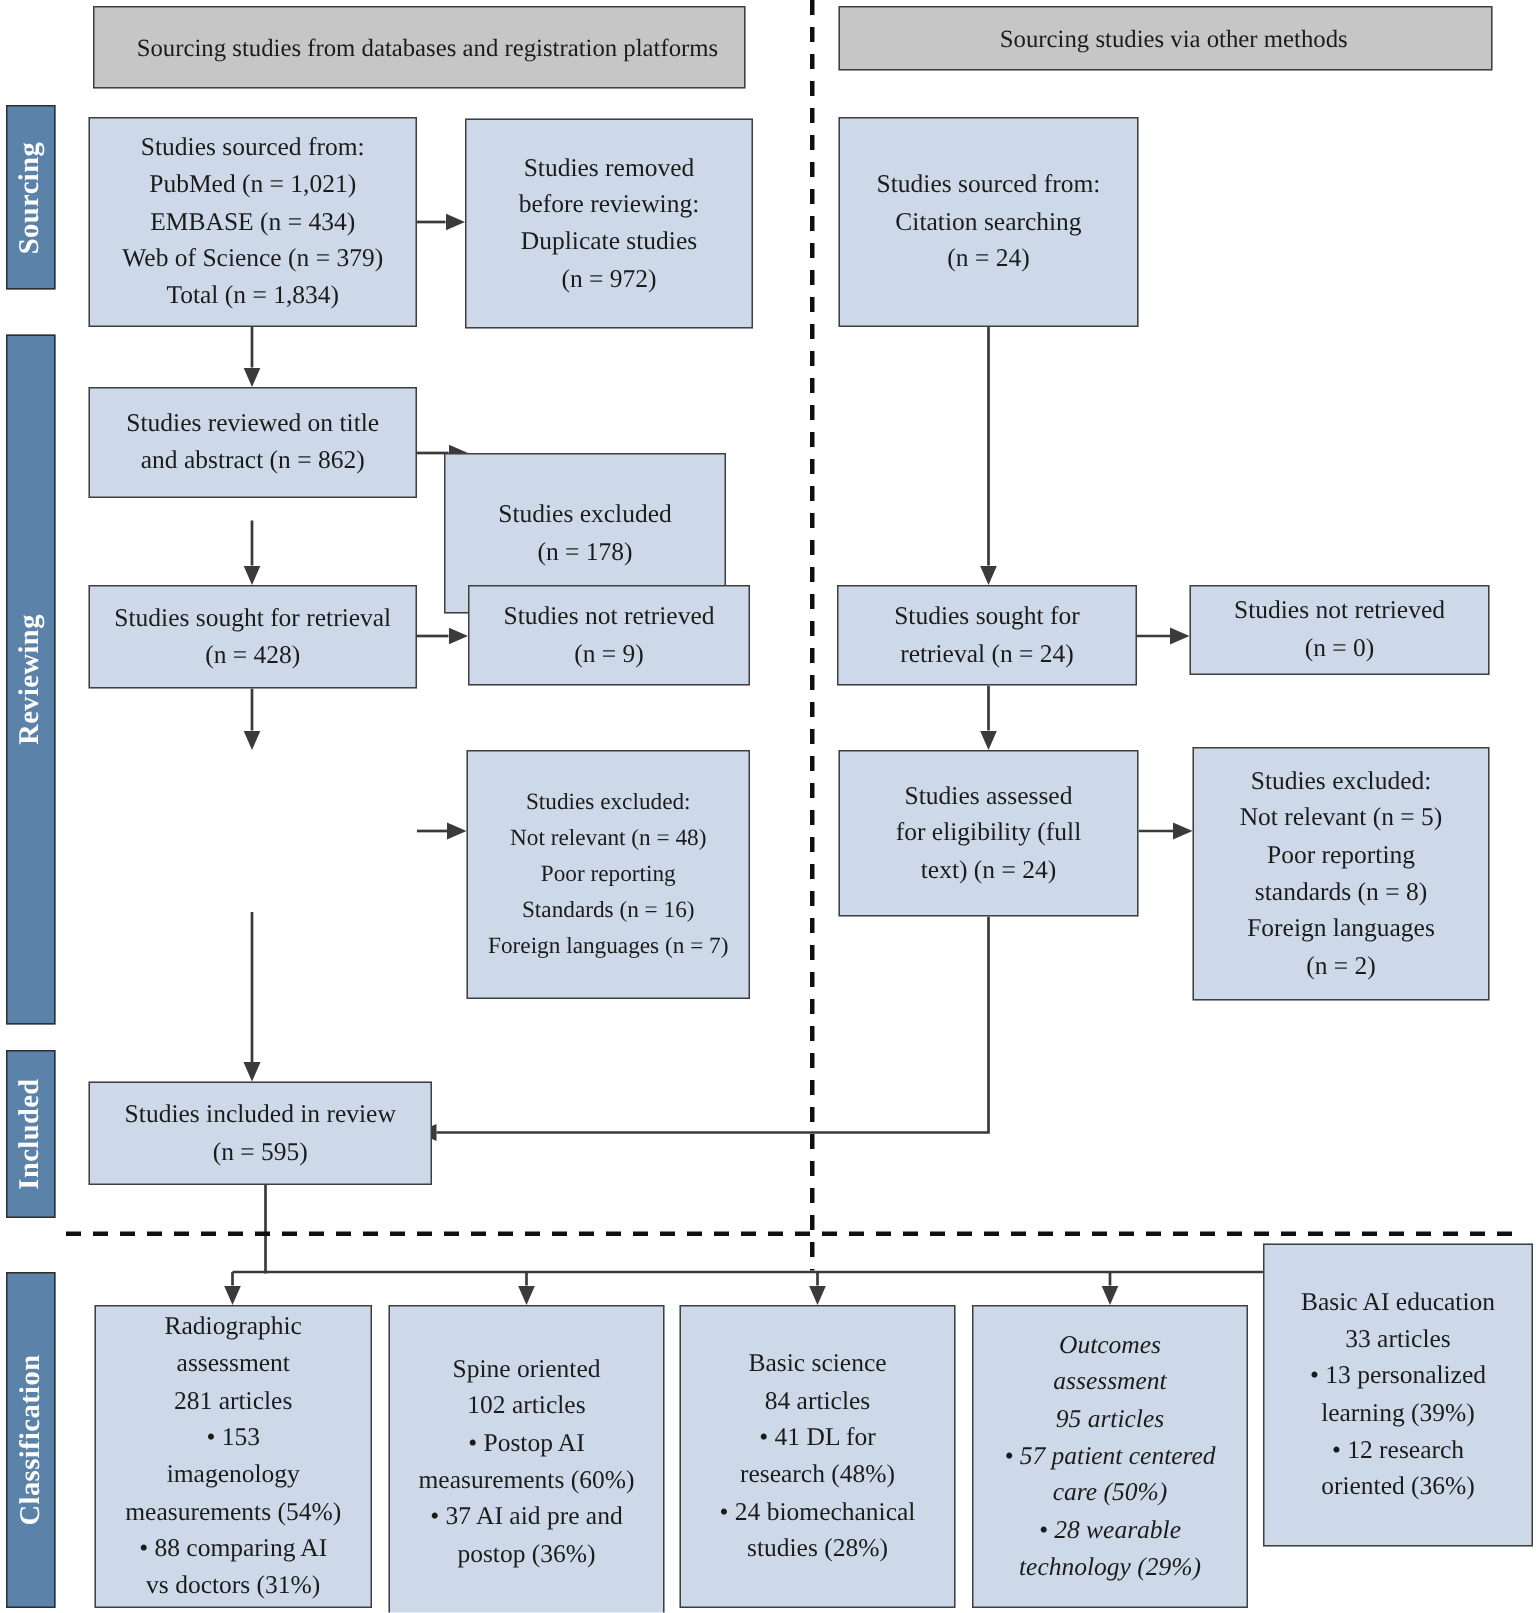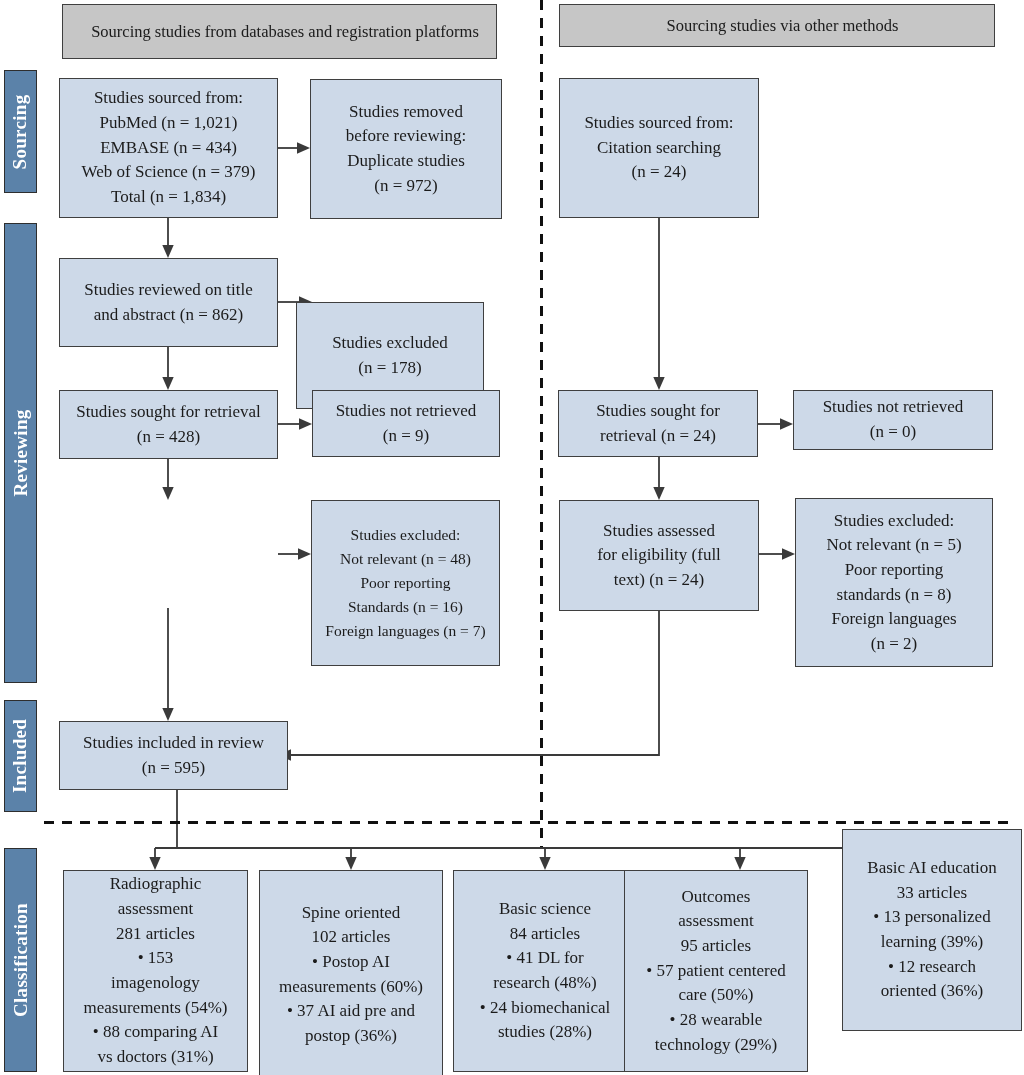--- a/index.html
+++ b/index.html
@@ -102,21 +102,21 @@
 
   <div class="fbox" style="left:59px;top:78px;width:219px;height:140px;">Studies sourced from:
 PubMed (n = 1,021)
 EMBASE (n = 434)
 Web of Science (n = 379)
 Total (n = 1,834)</div>
   <div class="fbox" style="left:310px;top:79px;width:192px;height:140px;">Studies removed
 before reviewing:
 Duplicate studies
 (n = 972)</div>
-  <div class="fbox" style="left:59px;top:258px;width:219px;height:89px;text-align:center;">Studies reviewed on title
+  <div class="fbox" style="left:59px;top:258px;width:219px;height:74px;text-align:center;">Studies reviewed on title
 and abstract (n = 862)</div>
   <div class="fbox" style="left:296px;top:258px;width:188px;height:107px;margin-top:44px;">Studies excluded
 (n = 178)</div>
   <div class="fbox" style="left:59px;top:390px;width:219px;height:69px;">Studies sought for retrieval
 (n = 428)</div>
   <div class="fbox" style="left:312px;top:390px;width:188px;height:67px;">Studies not retrieved
 (n = 9)</div>
   <div class="fbox small" style="left:311px;top:500px;width:189px;height:166px;">Studies excluded:
 Not relevant (n = 48)
 Poor reporting
@@ -155,21 +155,21 @@
 • Postop AI
 measurements (60%)
 • 37 AI aid pre and
 postop (36%)</div>
   <div class="fbox" style="left:453px;top:870px;width:184px;height:202px;">Basic science
 84 articles
 • 41 DL for
 research (48%)
 • 24 biomechanical
 studies (28%)</div>
-  <div class="fbox" style="left:624px;top:870px;width:184px;height:202px;">Outcomes
+  <div class="fbox" style="left:648px;top:870px;width:184px;height:202px;font-style:italic;">Outcomes
 assessment
 95 articles
 • 57 patient centered
 care (50%)
 • 28 wearable
 technology (29%)</div>
   <div class="fbox" style="left:842px;top:829px;width:180px;height:202px;">Basic AI education
 33 articles
 • 13 personalized
 learning (39%)

